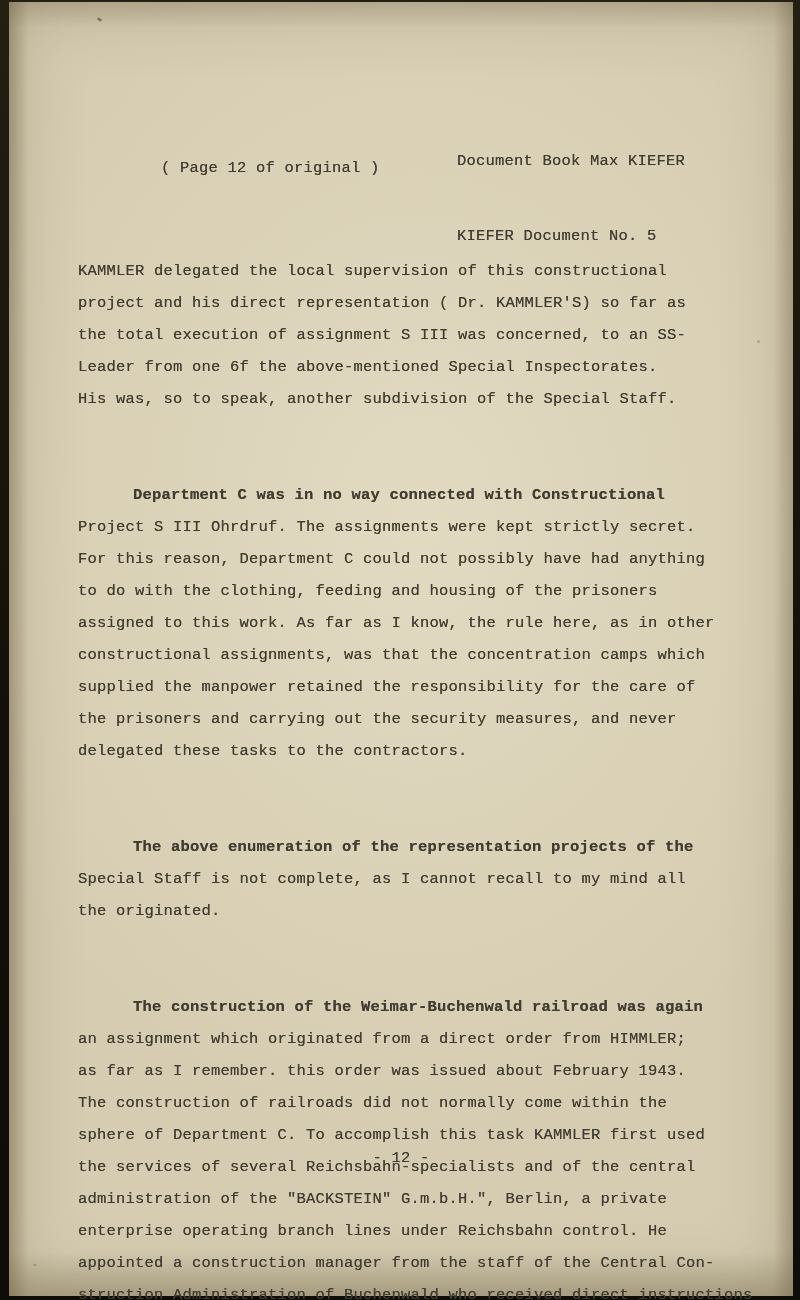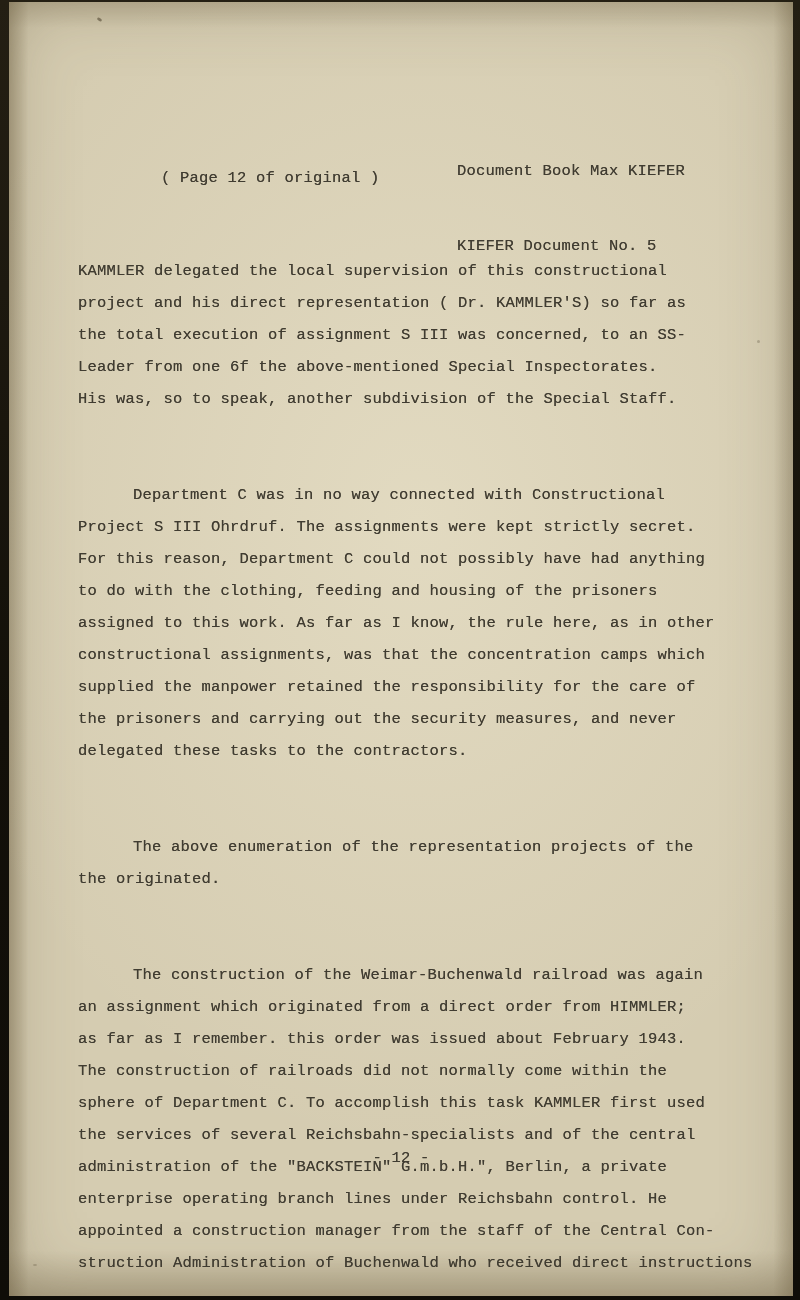--- a/index.html
+++ b/index.html
@@ -31,38 +31,38 @@
   .doc-text {
     font-size: 15.5px;
     letter-spacing: 0.2px;
     color: #403c31;
     text-shadow: 0 0 0.6px rgba(58,54,44,0.75);
     white-space: pre;
   }
   .header {
     position: absolute;
     left: 448px;
-    top: 107px;
+    top: 97px;
     line-height: 25px;
   }
   .pageref {
     position: absolute;
     left: 152px;
-    top: 165px;
+    top: 155px;
     line-height: 22px;
   }
   .docbody {
     position: absolute;
     left: 69px;
     top: 189px;
     width: 700px;
     line-height: 32px;
   }
   .para { margin: 0; }
-  .para.indented .tline:first-child { text-indent: 55px; }
+  .para.indented .tline:first-child { text-indent: 55px; font-weight: bold; }
   .footer {
     position: absolute;
     left: 0;
     top: 1145px;
     width: 784px;
     text-align: center;
     line-height: 22px;
   }
   .speck {
     position: absolute;
@@ -86,20 +86,20 @@
     <div class="header doc-text">
       <div>Document Book Max KIEFER</div>
       <div>KIEFER Document No. 5</div>
     </div>
 
     <div class="pageref doc-text">( Page 12 of original )</div>
 
     <div class="docbody doc-text">
       <div class="para"><div class="tline">KAMMLER delegated the local supervision of this constructional</div><div class="tline">project and his direct representation ( Dr. KAMMLER'S) so far as</div><div class="tline">the total execution of assignment S III was concerned, to an SS-</div><div class="tline">Leader from one 6f the above-mentioned Special Inspectorates.</div><div class="tline">His was, so to speak, another subdivision of the Special Staff.</div></div>
       <div class="para indented"><div class="tline">Department C was in no way connected with Constructional</div><div class="tline">Project S III Ohrdruf. The assignments were kept strictly secret.</div><div class="tline">For this reason, Department C could not possibly have had anything</div><div class="tline">to do with the clothing, feeding and housing of the prisoners</div><div class="tline">assigned to this work. As far as I know, the rule here, as in other</div><div class="tline">constructional assignments, was that the concentration camps which</div><div class="tline">supplied the manpower retained the responsibility for the care of</div><div class="tline">the prisoners and carrying out the security measures, and never</div><div class="tline">delegated these tasks to the contractors.</div></div>
-      <div class="para indented"><div class="tline">The above enumeration of the representation projects of the</div><div class="tline">the originated.</div></div>
+      <div class="para indented"><div class="tline">The above enumeration of the representation projects of the</div><div class="tline">Special Staff is not complete, as I cannot recall to my mind all</div><div class="tline">the originated.</div></div>
       <div class="para indented"><div class="tline">The construction of the Weimar-Buchenwald railroad was again</div><div class="tline">an assignment which originated from a direct order from HIMMLER;</div><div class="tline">as far as I remember. this order was issued about February 1943.</div><div class="tline">The construction of railroads did not normally come within the</div><div class="tline">sphere of Department C. To accomplish this task KAMMLER first used</div><div class="tline">the services of several Reichsbahn-specialists and of the central</div><div class="tline">administration of the "BACKSTEIN" G.m.b.H.", Berlin, a private</div><div class="tline">enterprise operating branch lines under Reichsbahn control. He</div><div class="tline">appointed a construction manager from the staff of the Central Con-</div><div class="tline">struction Administration of Buchenwald who received direct instructions</div></div>
     </div>
 
     <div class="footer doc-text">- 12 -</div>
 
   </div>
 </div>
 
 </body></html>

